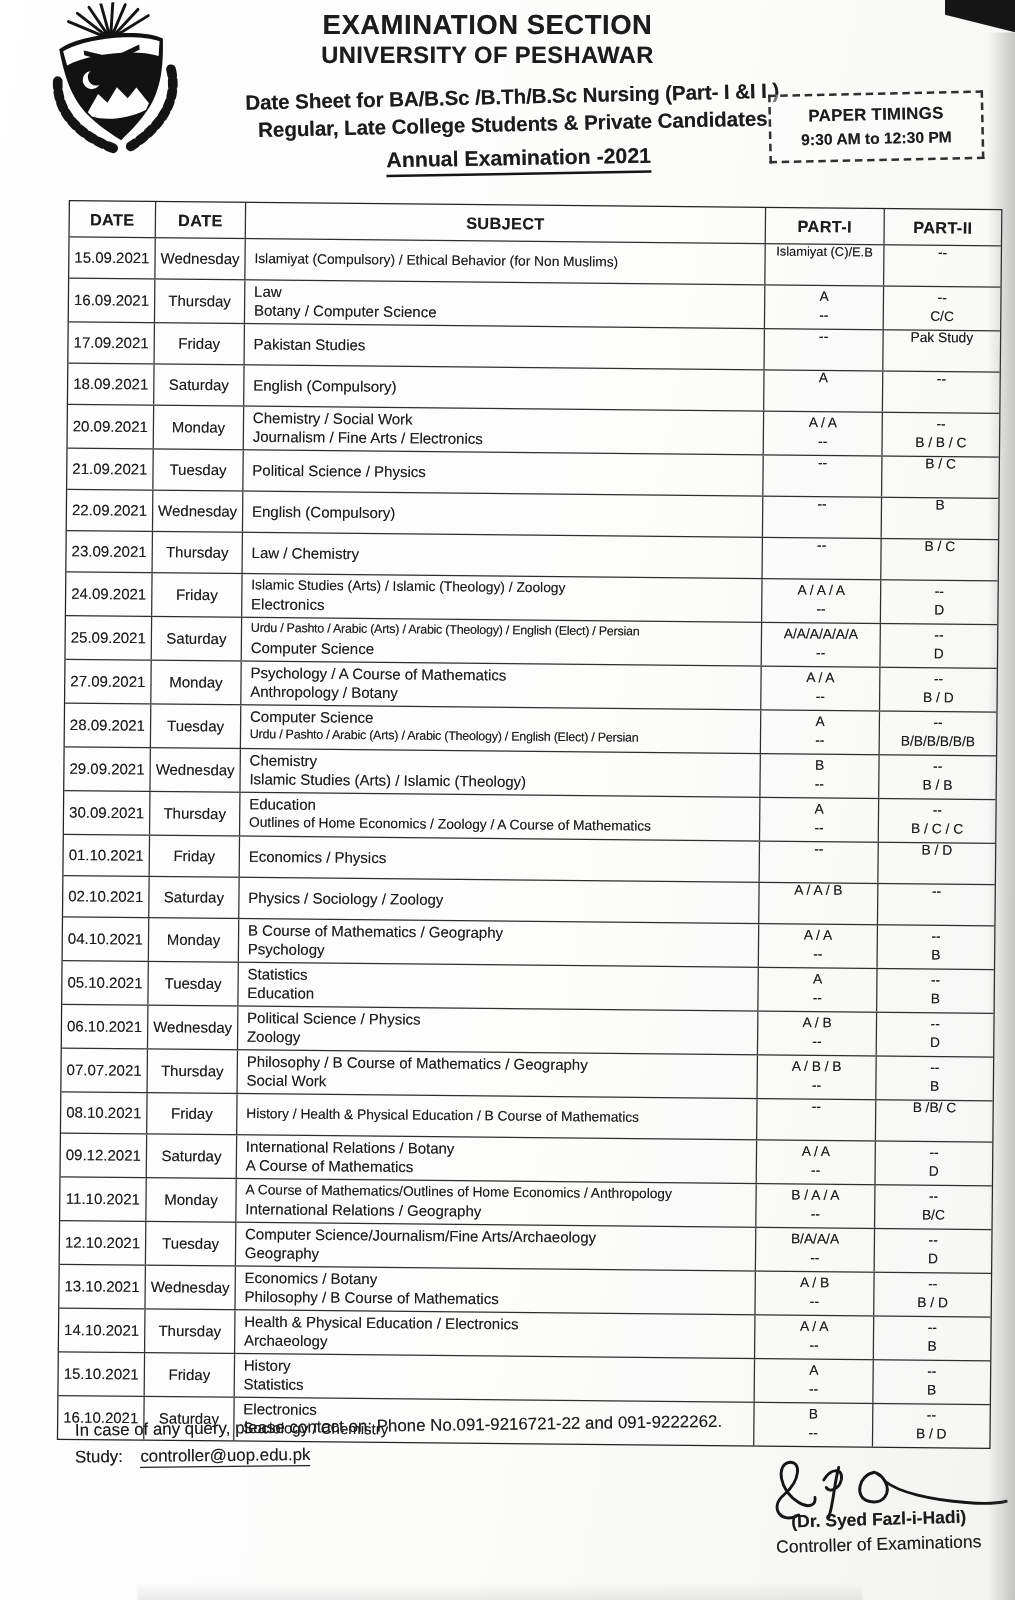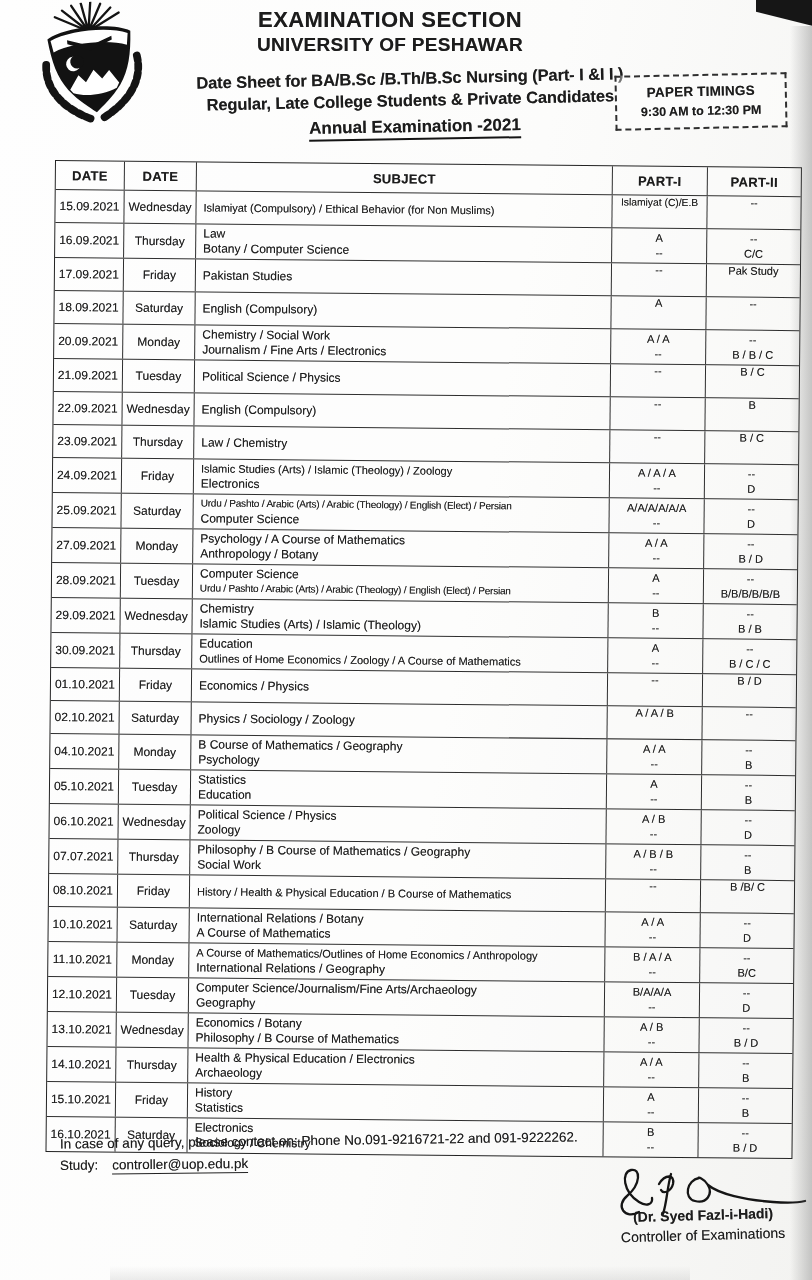--- a/index.html
+++ b/index.html
@@ -413,21 +413,21 @@
           <div class="sline sz11">History / Health &amp; Physical Education / B Course of Mathematics</div>
         </div>
         <div class="td c-part c-p1">
           <div class="val">--</div>
         </div>
         <div class="td c-part c-p2">
           <div class="val">B /B/ C</div>
         </div>
       </div>
       <div class="trow two">
-        <div class="td c-date">10.10.2021</div>
+        <div class="td c-date">09.12.2021</div>
         <div class="td c-day">Saturday</div>
         <div class="td c-subj">
           <div class="sline">International Relations / Botany</div>
           <div class="sline">A Course of Mathematics</div>
         </div>
         <div class="td c-part c-p1">
           <div class="val">A / A</div>
           <div class="val">--</div>
         </div>
         <div class="td c-part c-p2">

